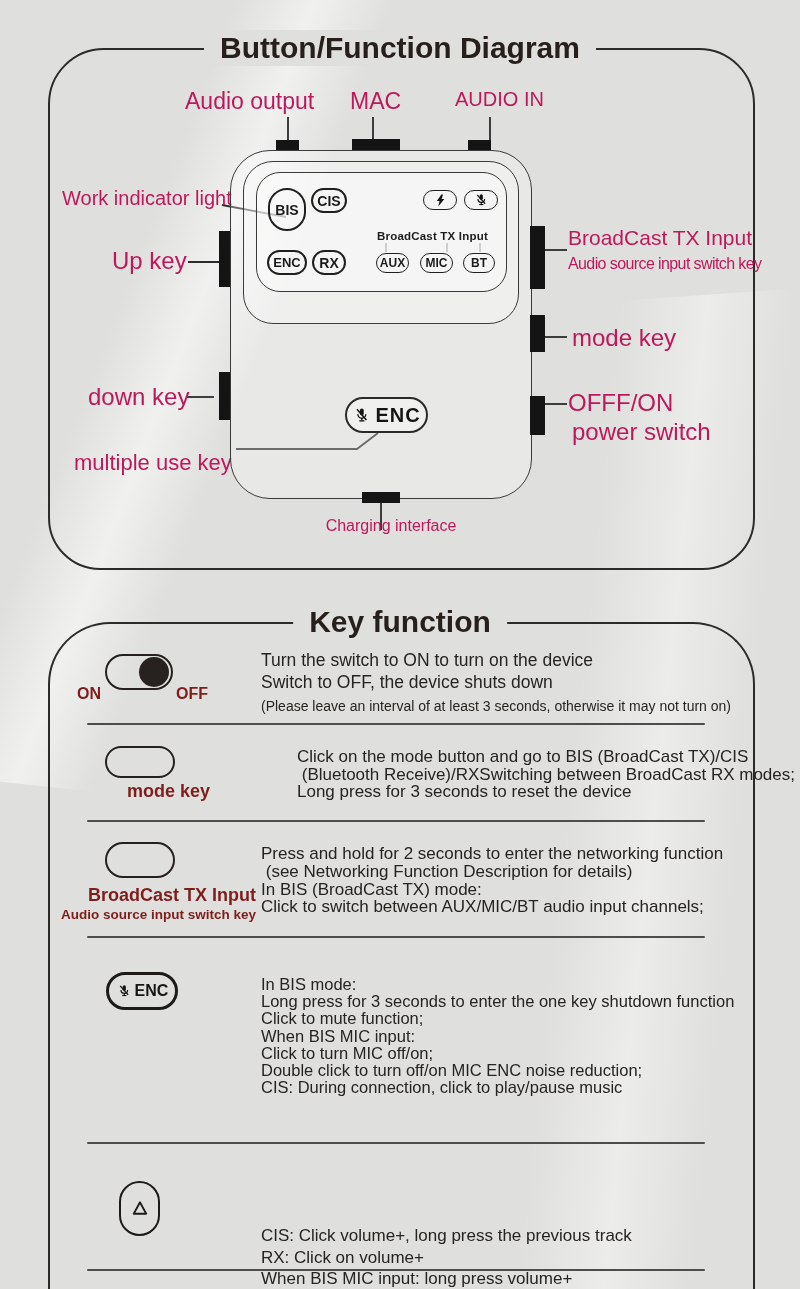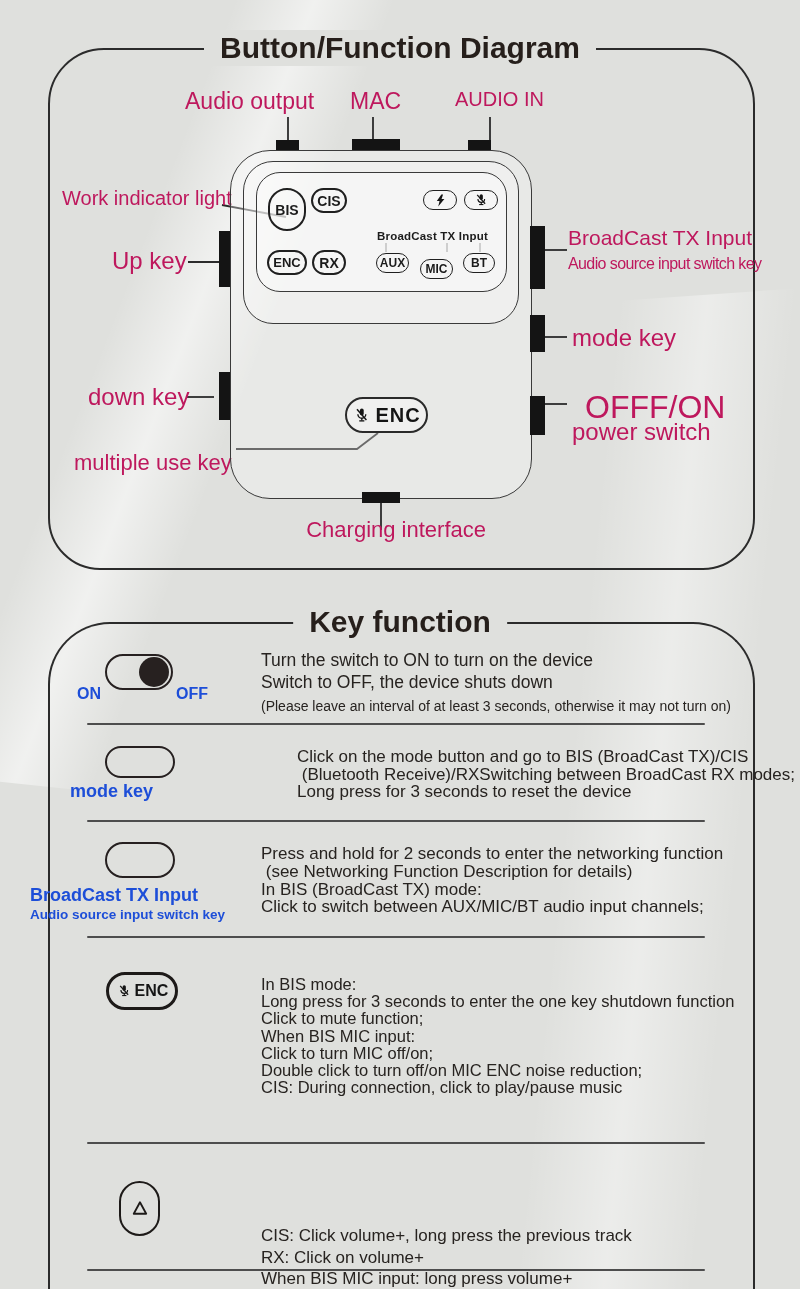--- a/index.html
+++ b/index.html
@@ -22,21 +22,21 @@
   .dev-panel{left:256px;top:172px;width:249px;height:118px;border-radius:24px;background:rgba(255,255,255,.40);}
   .led{position:absolute;border:2px solid #1f1f1f;border-radius:999px;display:flex;align-items:center;justify-content:center;font-weight:bold;color:#1b1b1b;box-sizing:border-box;}
   .pill-ic{position:absolute;border:1.7px solid #1f1f1f;border-radius:999px;display:flex;align-items:center;justify-content:center;box-sizing:border-box;}
   .cap{position:absolute;font-weight:bold;font-size:11.5px;color:#1c1c1c;white-space:nowrap;letter-spacing:.2px;}
   .encpill{position:absolute;left:345px;top:397px;width:83px;height:36px;border:2px solid #2a2a2a;border-radius:19px;display:flex;align-items:center;justify-content:center;gap:4px;font-weight:bold;font-size:20px;letter-spacing:1px;color:#151515;box-sizing:border-box;background:rgba(255,255,255,.35);}
   
   .divline{position:absolute;left:87px;width:618px;height:2px;background:#4d4d4d;border-radius:2px;}
   .rowtext{position:absolute;left:261px;color:#272320;}
   .rowtext div{white-space:pre;}
   .keypill{position:absolute;border:2.5px solid #262020;border-radius:18px;box-sizing:border-box;}
-  .keylbl{position:absolute;font-weight:bold;color:#1d4ed8;text-align:left;white-space:nowrap;}
+  .keylbl{position:absolute;font-weight:bold;color:#7f1d1d;text-align:right;white-space:nowrap;}
   .knob{position:absolute;border-radius:50%;background:#272120;}
   .encbtn{position:absolute;left:106px;top:972px;width:72px;height:38px;border:3.5px solid #1d1a18;border-radius:19px;display:flex;align-items:center;justify-content:center;gap:3px;font-weight:bold;font-size:16px;color:#151515;box-sizing:border-box;}
   .upbtn{position:absolute;left:119px;top:1181px;width:41px;height:55px;border:2.5px solid #1d1a18;border-radius:21px;display:flex;align-items:center;justify-content:center;box-sizing:border-box;}
 </style>
 </head>
 <body>
 
 <div id="canvas">
   <div class="wm wm1"></div>
   <div class="wm wm2"></div>
@@ -82,23 +82,23 @@
   <div class="lbl" style="left:350px;top:88px;font-size:23px;">MAC</div>
   <div class="lbl" style="left:443px;top:88px;font-size:20px;margin-left:12px;">AUDIO IN</div>
 
   <div class="lbl" style="left:62px;top:187px;font-size:20px;">Work indicator light</div>
   <div class="lbl" style="left:112px;top:247px;font-size:24px;">Up key</div>
   <div class="lbl" style="left:88px;top:383px;font-size:24px;">down key</div>
   <div class="lbl" style="left:74px;top:450px;font-size:22px;">multiple use key</div>
   <div class="lbl" style="left:568px;top:226px;font-size:21px;">BroadCast TX Input</div>
   <div class="lbl" style="left:568px;top:255px;font-size:16px;letter-spacing:-0.6px;">Audio source input switch key</div>
   <div class="lbl" style="left:572px;top:324px;font-size:24px;">mode key</div>
-  <div class="lbl" style="left:585px;top:389px;font-size:32px;">OFFF/ON</div>
+  <div class="lbl" style="left:568px;top:389px;font-size:24px;">OFFF/ON</div>
   <div class="lbl" style="left:572px;top:418px;font-size:24px;">power switch</div>
-  <div class="lbl" style="left:296px;top:517px;width:190px;text-align:right;font-size:22px;">Charging interface</div>
+  <div class="lbl" style="left:296px;top:517px;width:190px;text-align:center;font-size:16px;">Charging interface</div>
 
   <div class="dev dev-outer"></div>
   <div class="dev dev-inner"></div>
   <div class="dev dev-panel"></div>
 
   <div class="tab" style="left:276px;top:140px;width:23px;height:10px;"></div>
   <div class="tab" style="left:352px;top:139px;width:48px;height:11px;"></div>
   <div class="tab" style="left:468px;top:140px;width:23px;height:10px;"></div>
   <div class="tab" style="left:219px;top:231px;width:11px;height:56px;"></div>
   <div class="tab" style="left:219px;top:372px;width:11px;height:48px;"></div>
@@ -116,21 +116,21 @@
   </div>
   <div class="pill-ic" style="left:464px;top:190px;width:34px;height:20px;">
     <svg width="16" height="16" viewBox="0 0 24 24">
         <use href="#icon-mic-slash"></use>
       </svg>
   </div>
   <div class="cap" style="left:377px;top:230px;">BroadCast TX Input</div>
   <div class="led" style="left:267px;top:250px;width:40px;height:25px;font-size:13px;">ENC</div>
   <div class="led" style="left:312px;top:250px;width:34px;height:25px;font-size:14px;">RX</div>
   <div class="led" style="left:376px;top:253px;width:33px;height:20px;font-size:12px;border-width:1.8px;">AUX</div>
-  <div class="led" style="left:420px;top:253px;width:33px;height:20px;font-size:12px;border-width:1.8px;margin-top:6px;">MIC</div>
+  <div class="led" style="left:420px;top:253px;width:33px;height:20px;font-size:12px;border-width:1.8px;">MIC</div>
   <div class="led" style="left:463px;top:253px;width:32px;height:20px;font-size:12px;border-width:1.8px;">BT</div>
 
   <div class="encpill">
     <svg width="19" height="19" viewBox="0 0 24 24">
         <use href="#icon-mic-slash"></use>
       </svg>
     <span>ENC</span>
   </div>
 
   <div class="frame frame2"></div>

